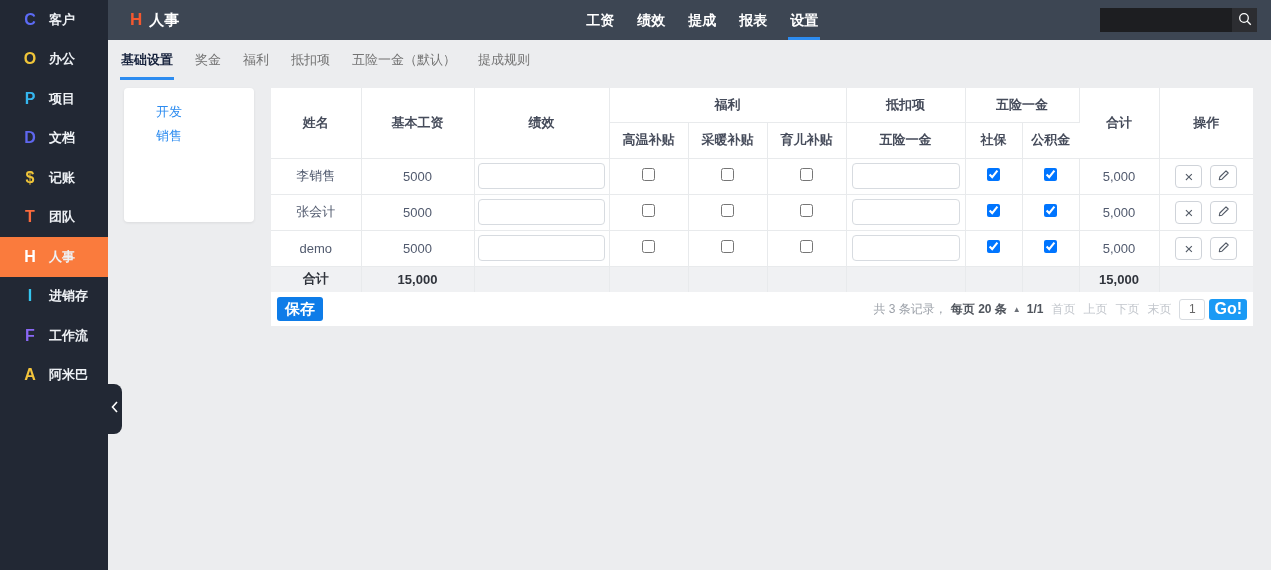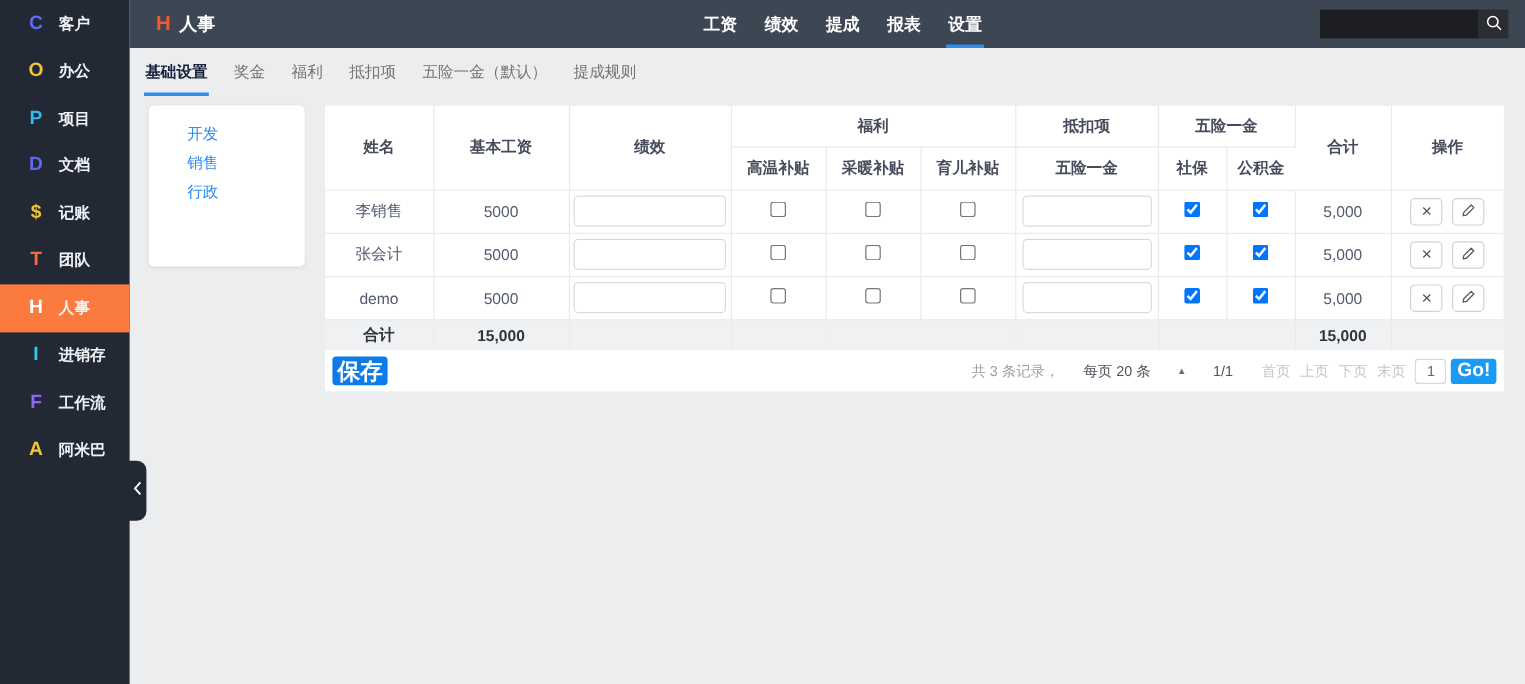--- a/index.html
+++ b/index.html
@@ -75,26 +75,26 @@
   .deduct-input { width:108px; }
   input[type="checkbox"] { width:13px; height:13px; cursor:pointer; }
   .op-btn { display:inline-flex; align-items:center; justify-content:center;
     width:27px; height:23px; border:1px solid #cfd3d9; border-radius:4px; background:#ffffff;
     color:#525a66; cursor:pointer; margin:0 2px; vertical-align:middle; padding:0; }
   .op-btn .x-glyph { font-size:15px; line-height:1; color:#525a66; }
 
   
   .footerbar { height:34px; display:flex; align-items:center; padding:0 6px; background:#fff; }
   .save-btn { width:46px; height:24px; background:#0e7ce8; color:#ffffff; border:none;
-    border-radius:3px; font-size:19px; font-weight:bold; cursor:pointer;
+    border-radius:3px; font-size:15px; font-weight:bold; cursor:pointer;
     font-family:inherit; }
   .pagination { margin-left:auto; display:flex; align-items:center; font-size:12px;
     color:#9ba0a8; }
   .pg-dim { color:#9ba0a8; }
-  .pg-strong { color:#50555d; font-weight:normal; margin:0 20px; }
+  .pg-strong { color:#50555d; font-weight:bold; margin:0 4px; }
   .pg-caret { color:#6b7078; font-size:8px; margin:0 2px; }
   .pg-link { color:#c3c7cd; margin:0 4px; cursor:pointer; }
   .pg-input { width:26px; height:21px; border:1px solid #d7dbe0; border-radius:3px;
     text-align:center; font-size:12px; color:#666; margin:0 4px; outline:none; }
   .go-btn { height:21px; padding:0 5px; background:#1a9af5; color:#fff; border:none;
     border-radius:3px; font-size:16px; font-weight:bold; cursor:pointer; font-family:inherit; }
 </style>
 </head>
 <body>
 
@@ -184,21 +184,20 @@
       <div class="tab">福利</div>
       <div class="tab">抵扣项</div>
       <div class="tab">五险一金（默认）</div>
       <div class="tab">提成规则</div>
     </div>
 
     <div class="dept-card">
       <div class="dept-list">
         <div class="dept-item">开发</div>
         <div class="dept-item">销售</div>
-        <div class="dept-item">行政</div>
       </div>
     </div>
 
     <div class="table-wrap">
       <table>
         <colgroup>
           <col style="width:90px">
             <col style="width:113px">
             <col style="width:135px">
           <col style="width:79px">

